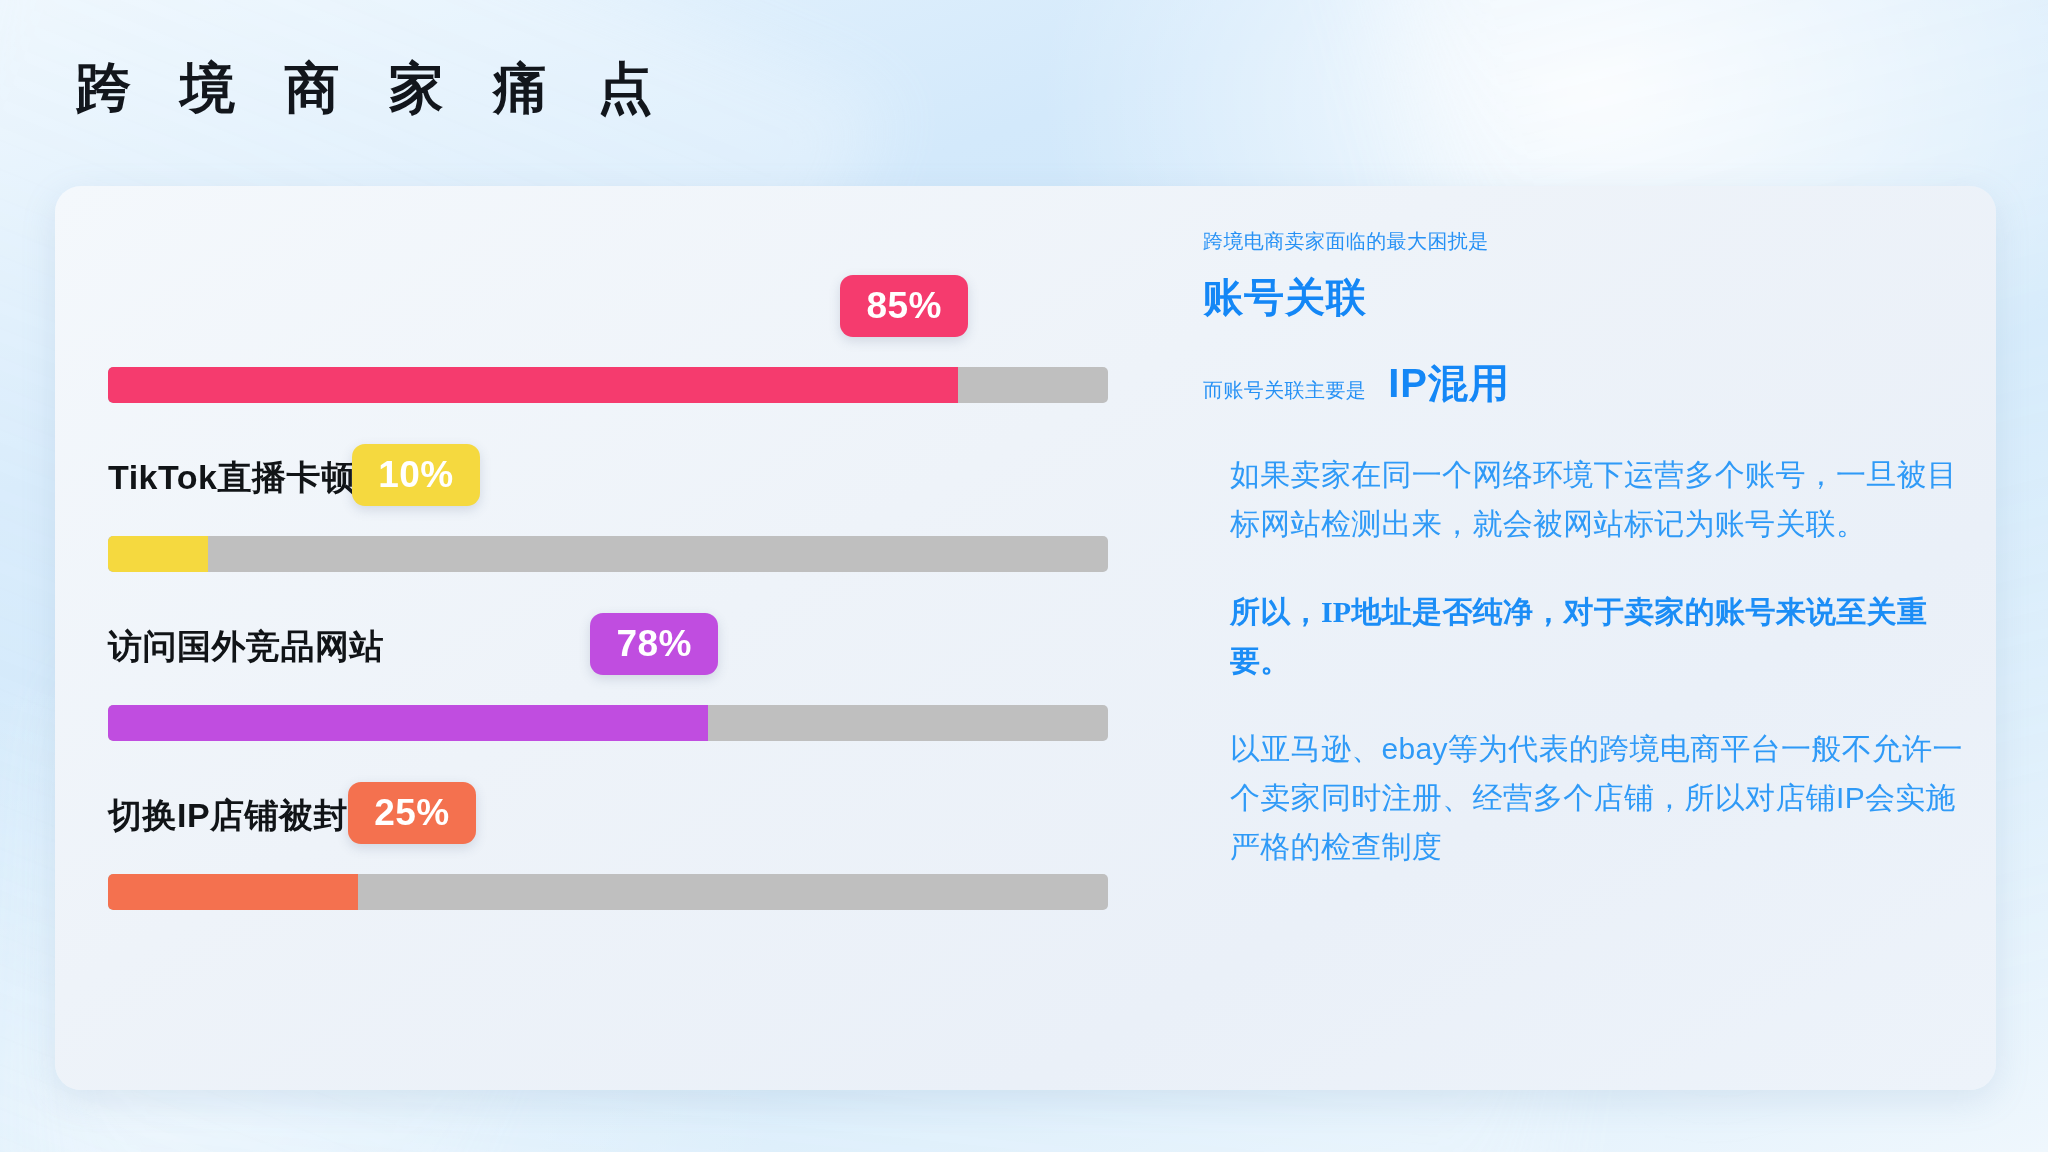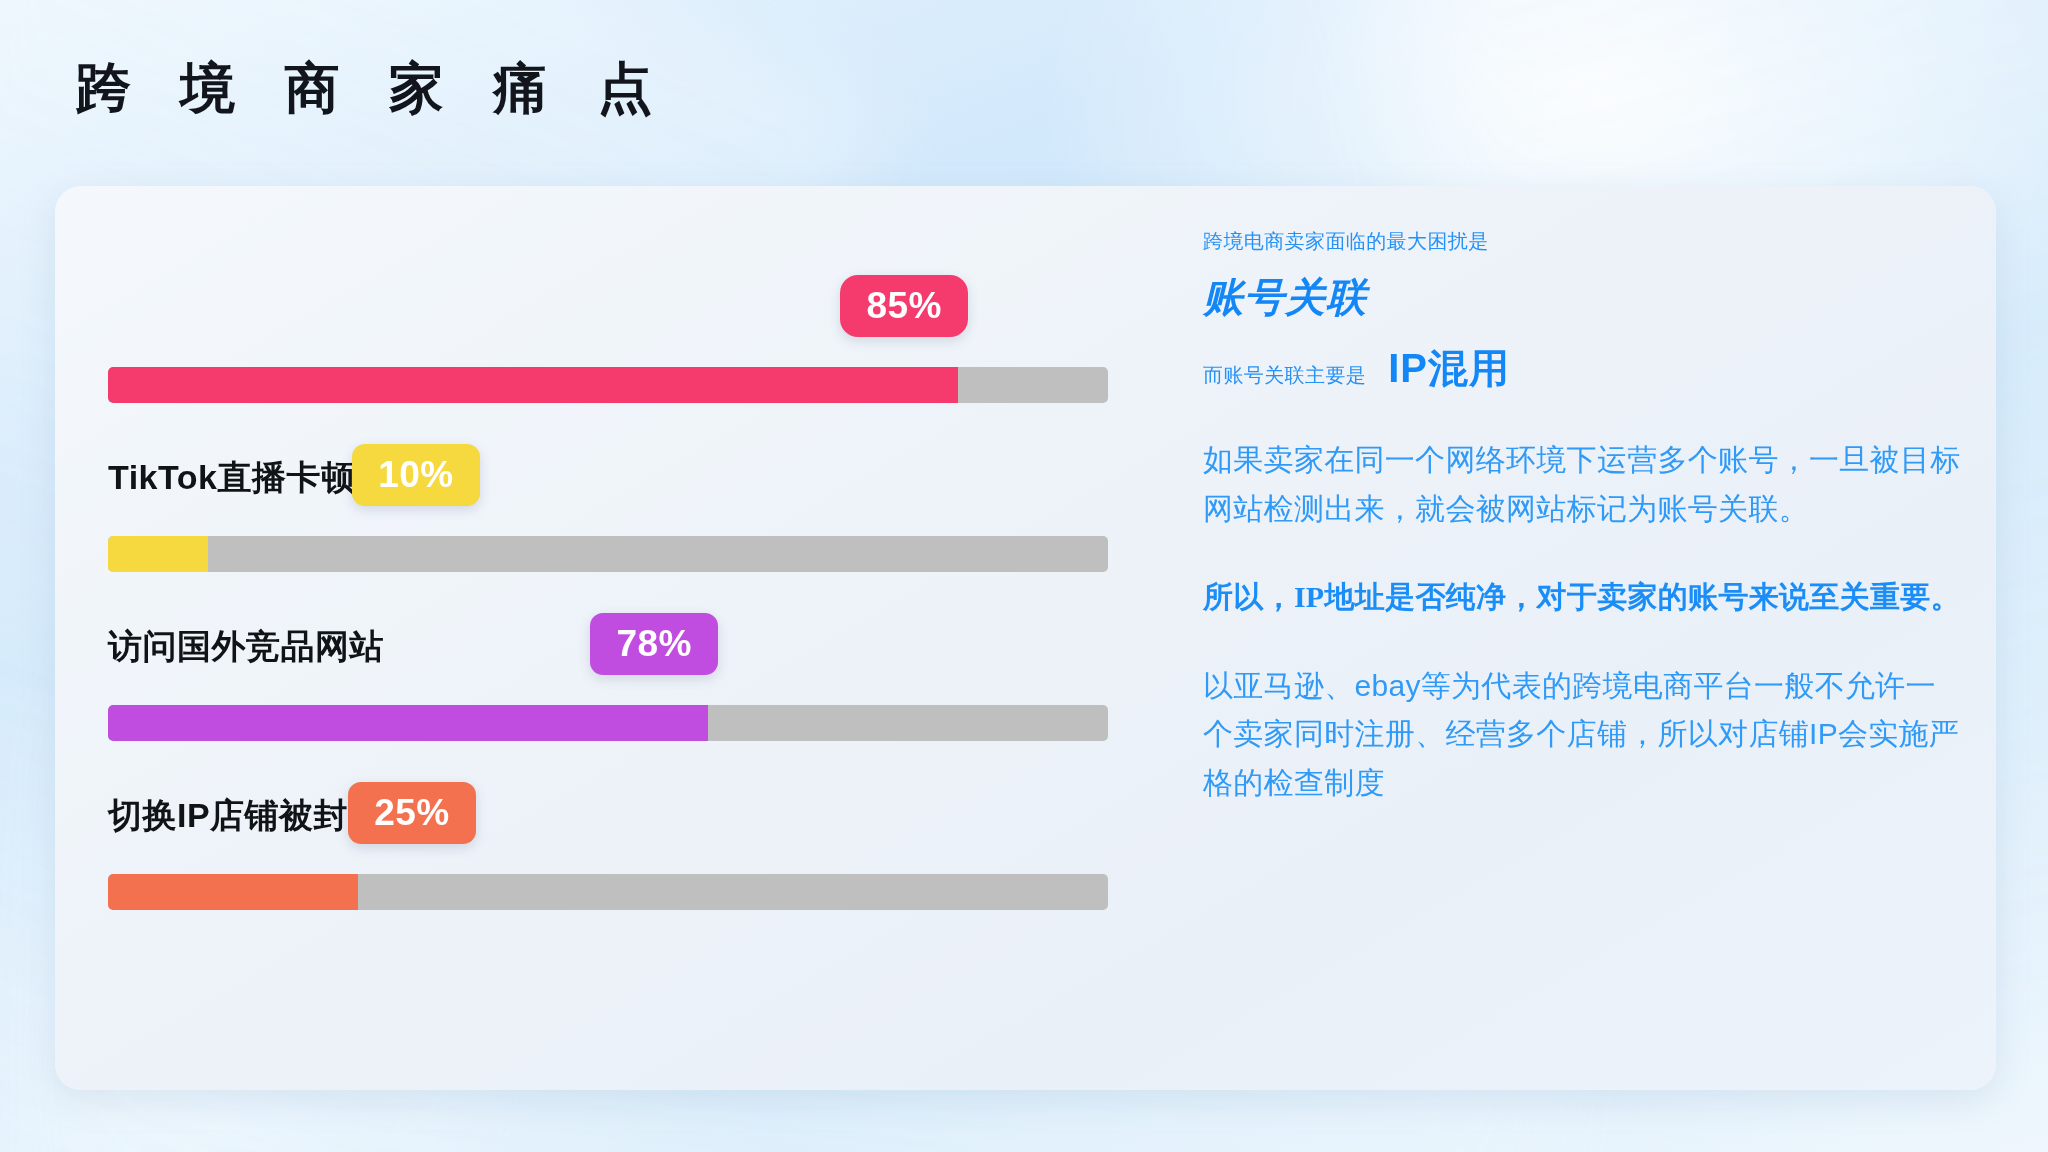--- a/index.html
+++ b/index.html
@@ -81,48 +81,49 @@
 
   
   #info-panel {
     position:absolute; left:1148px; top:40px; width:760px;
   }
   .lead-line {
     font-size:20px; color:#2691f5; line-height:1.5; letter-spacing:0.4px;
   }
   .lead-strong {
     font-size:40px; font-weight:bold; color:#1487f6;
-    letter-spacing:1px; margin:14px 0 16px;font-style:italic;
+    letter-spacing:1px; margin:14px 0 31px;
   }
   .lead-row { display:flex; align-items:baseline; gap:22px; margin-bottom:8px; }
   .lead-row .inline-strong {
     font-size:40px; font-weight:bold; color:#1487f6; letter-spacing:1px;
   }
   .para {
     font-size:30px; color:#2f9af7; line-height:1.62; letter-spacing:0.3px;
     margin-top:40px;
+    margin-left:27px;
   }
   .para.bold { font-weight:bold; color:#1b8df6;font-family:Liberation Serif, serif; }
 </style>
 </head>
 <body>
 
 <div class="bg-streak streak-a"></div>
 <div class="bg-streak streak-b"></div>
 <div class="bg-streak streak-c"></div>
 
 <h1 id="page-title">跨 境 商 家 痛 点</h1>
 
 <div id="main-card">
 
   <div id="bar-chart">
 
     <div class="bar-row">
       <div class="bar-head">
-        <span class="bar-badge" style="background: rgb(245, 59, 110); left: 732.24px; border-radius: 18px;">85%</span>
+        <span class="bar-badge" style="background: rgb(245, 59, 110); left: 732.24px;">85%</span>
       </div>
       <div class="bar-track">
         <div class="bar-fill" style="width: 85%; background: rgb(245, 59, 110);"></div>
       </div>
     </div>
 
     <div class="bar-row">
       <div class="bar-head">
         <span class="bar-label">TikTok直播卡顿</span>
         <span class="bar-badge" style="background: rgb(245, 217, 63); left: 244px;">10%</span>

